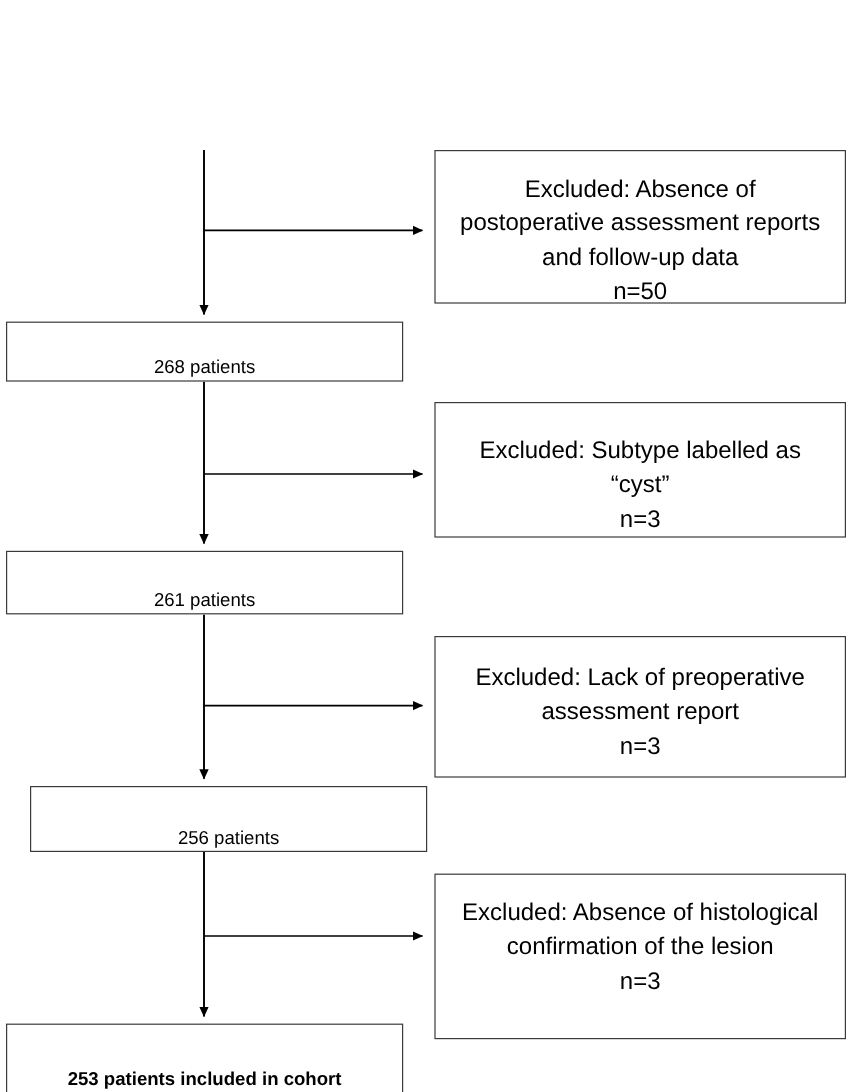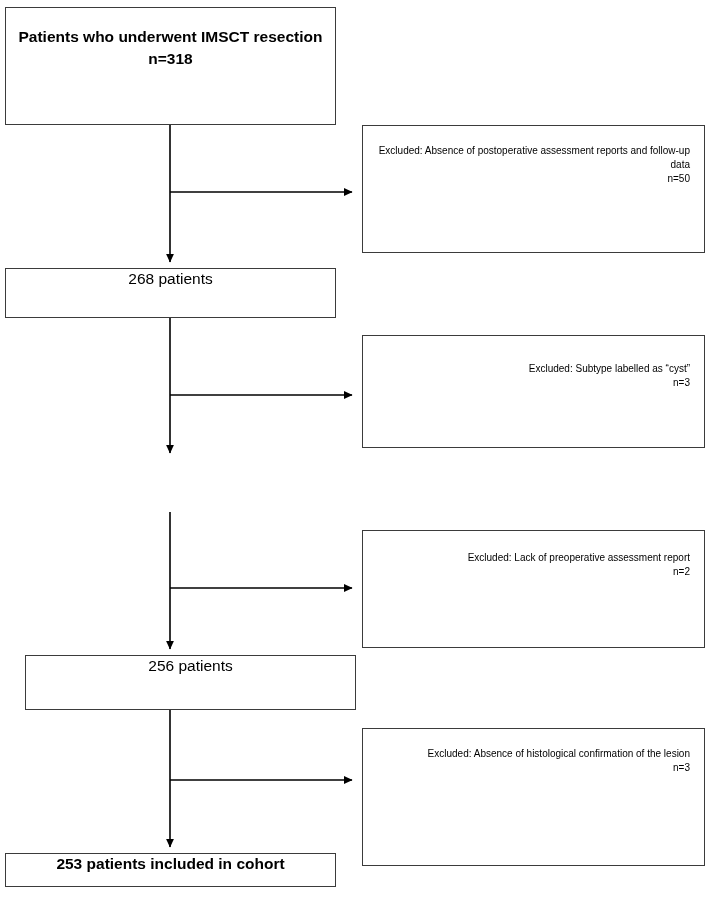--- a/index.html
+++ b/index.html
@@ -27,21 +27,21 @@
     width: 712px;
     height: 910px;
     pointer-events: none;
   }
   .node {
     position: absolute;
     box-sizing: border-box;
     border: 1.6px solid #3b3b3b;
     background: #ffffff;
     display: flex;
-    align-items: flex-start;
+    align-items: flex-end;
     justify-content: center;
     text-align: center;
   }
   .node-text {
     display: block;
     width: 100%;
     padding: 0 10px;
     box-sizing: border-box;
     line-height: 1.28;
     white-space: pre-line;
@@ -66,32 +66,31 @@
   }
   #node-start .node-text {
     padding-top: 18px;
     font-weight: bold;
     font-size: 15.5px;
     line-height: 1.42;
   }
   #node-268 { top: 268px; height: 50px; }
   #node-261 { top: 459px; height: 53px; }
   #node-256 { top: 655px; height: 55px; margin-left: 20px; }
-  #node-253 { top: 853px; height: 34px; }
+  #node-253 { top: 853px; height: 58px; }
 
   
   .node.excluded {
     left: 362px;
     width: 343px;
   }
   .node.excluded .node-text {
-    font-size: 10px;
+    font-size: 20px;
     line-height: 1.42;
     padding: 0 14px;
-    text-align: right;
   }
   .node.excluded {
     align-items: flex-start;
   }
   #node-exc-1 { top: 125px; height: 128px; }
   #node-exc-1 .node-text { padding-top: 18px; }
   #node-exc-2 { top: 335px; height: 113px; }
   #node-exc-2 .node-text { padding-top: 26px; }
   #node-exc-3 { top: 530px; height: 118px; }
   #node-exc-3 .node-text { padding-top: 20px; }
@@ -132,43 +131,42 @@
     </g>
 
     <g>
       <line x1="170" y1="710" x2="170" y2="847" stroke="#000000" stroke-width="1.6" marker-end="url(#arrowhead)"></line>
     </g>
     <g>
       <line x1="170" y1="780" x2="352" y2="780" stroke="#000000" stroke-width="1.4" marker-end="url(#arrowhead)"></line>
     </g>
   </svg>
 
-  <div class="node main bold" id="node-start">
-    <span class="node-text">Patients who underwent IMSCT resection
-n=318</span>
-  </div>
 
   <div class="node excluded" id="node-exc-1">
     <span class="node-text">Excluded: Absence of postoperative assessment reports and follow-up data
 n=50</span>
   </div>
 
   <div class="node main" id="node-268">
     <span class="node-text">268 patients</span>
   </div>
 
   <div class="node excluded" id="node-exc-2">
     <span class="node-text">Excluded: Subtype labelled as “cyst”
 n=3</span>
   </div>
 
+  <div class="node main" id="node-261">
+    <span class="node-text">261 patients</span>
+  </div>
 
   <div class="node excluded" id="node-exc-3">
     <span class="node-text">Excluded: Lack of preoperative assessment report
-n=2</span>
+n=3</span>
   </div>
 
   <div class="node main" id="node-256">
     <span class="node-text">256 patients</span>
   </div>
 
   <div class="node excluded" id="node-exc-4">
     <span class="node-text">Excluded: Absence of histological confirmation of the lesion
 n=3</span>
   </div>

